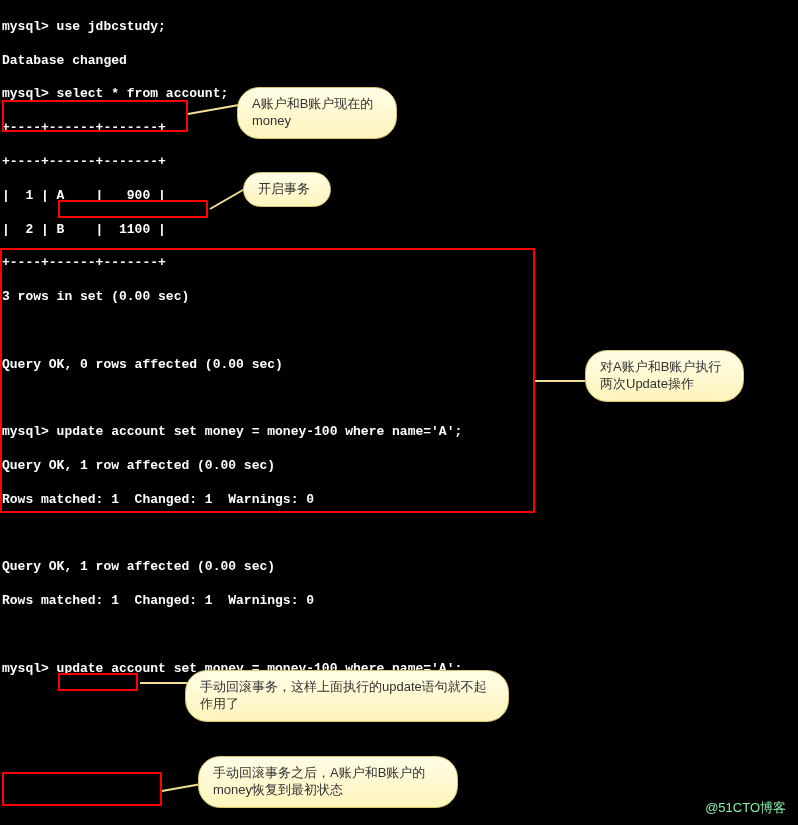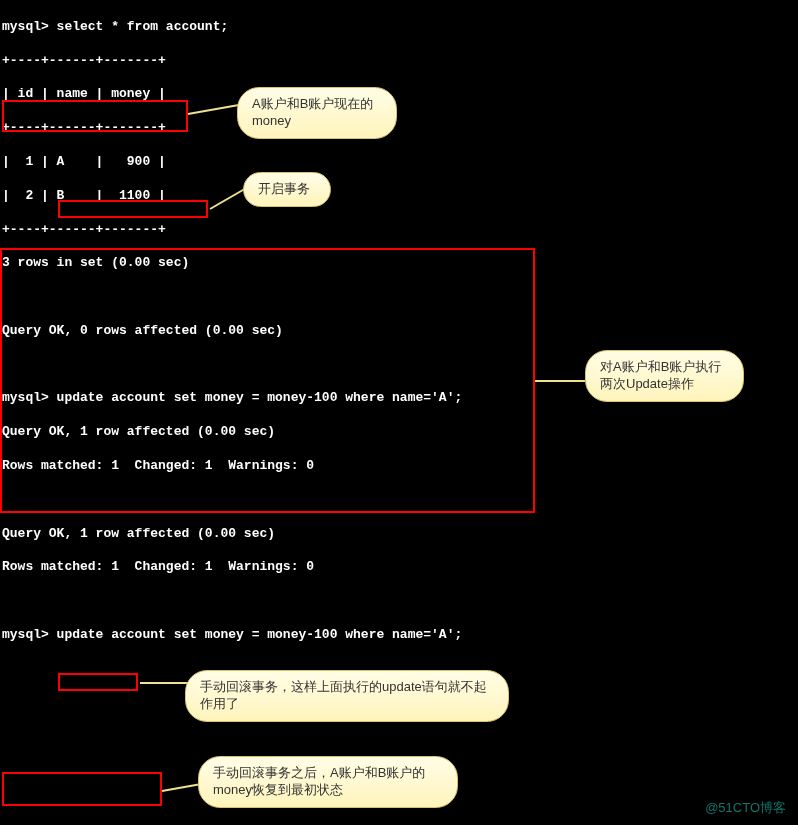--- a/index.html
+++ b/index.html
@@ -43,32 +43,33 @@
     .callout-line {
       position: absolute;
       background: #f0e090;
       height: 2px;
       transform-origin: left center;
     }
     .watermark {
       position: absolute;
       bottom: 8px;
       right: 12px;
-      color: #0f766e;
+      color: #86efac;
       font-family: sans-serif;
       font-size: 13px;
     }
   </style>
 </head>
 <body>
 
 <div class="terminal">
+<span style="display: block;">mysql&gt; use jdbcstudy;</span>
+<span style="display: block;">Database changed</span>
 <span style="display: block;">mysql&gt; select * from account;</span>
 <span style="display: block;">+----+------+-------+</span>
-<span style="display: block;">| id | name | money |</span>
 <span style="display: block;">+----+------+-------+</span>
 <span style="display: block;">|  1 | A    |   900 |</span>
 <span style="display: block;">|  2 | B    |  1100 |</span>
 <span style="display: block;">+----+------+-------+</span>
 <span style="display: block;">3 rows in set (0.00 sec)</span>
 <span style="display: block;">&nbsp;</span>
 <span style="display: block;">Query OK, 0 rows affected (0.00 sec)</span>
 <span style="display: block;">&nbsp;</span>
 <span style="display: block;">mysql&gt; update account set money = money-100 where name='A';</span>
 <span style="display: block;">Query OK, 1 row affected (0.00 sec)</span>

